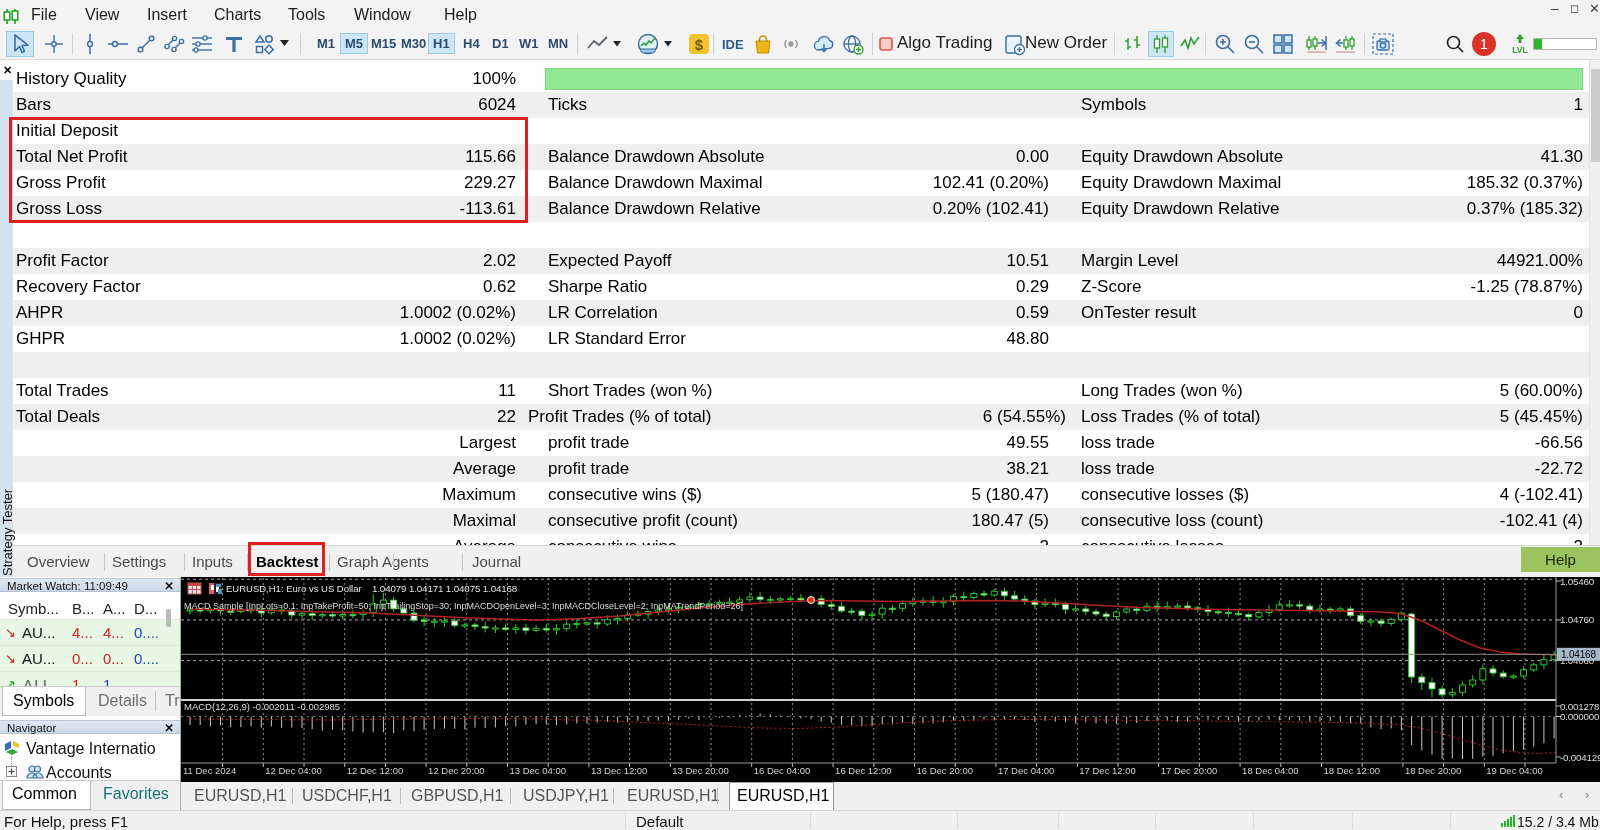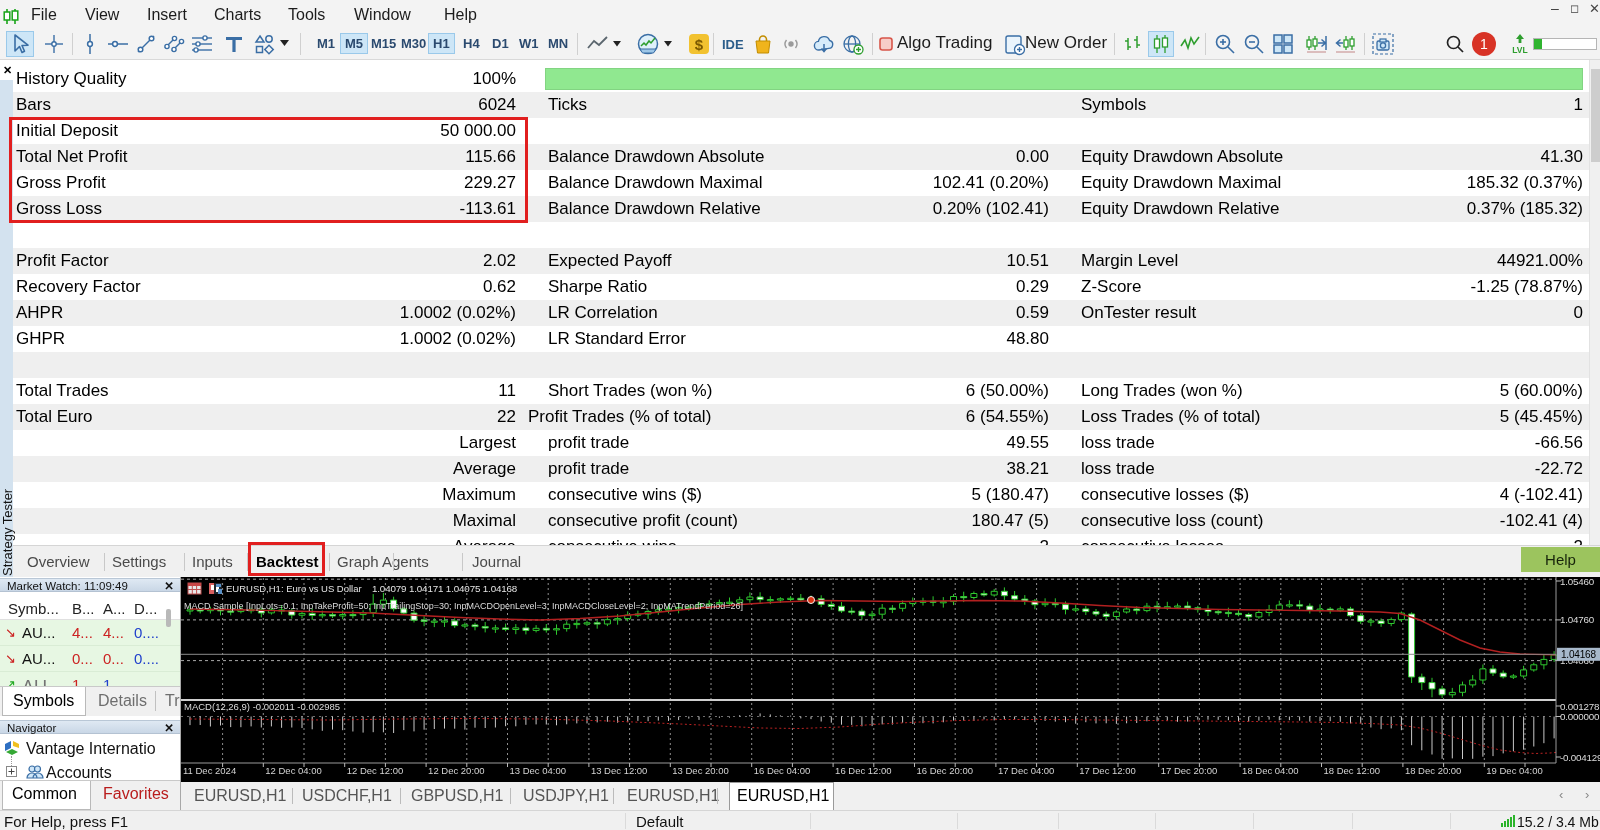--- a/index.html
+++ b/index.html
@@ -276,21 +276,20 @@
     <div class="abs statpane">
       <div class="stripes"></div>
       <div class="cell" style="left:16px;top:6px">History Quality</div>
       <div class="cell vright" style="left:16px;top:6px;width:500px">100%</div>
       <div class="cell" style="left:16px;top:32px">Bars</div>
       <div class="cell vright" style="left:16px;top:32px;width:500px">6024</div>
       <div class="cell" style="left:548px;top:32px">Ticks</div>
       <div class="cell" style="left:1081px;top:32px">Symbols</div>
       <div class="cell vright" style="left:1081px;top:32px;width:502px">1</div>
       <div class="cell" style="left:16px;top:58px">Initial Deposit</div>
-      <div class="cell vright" style="left:16px;top:58px;width:500px">50 000.00</div>
       <div class="cell" style="left:16px;top:84px">Total Net Profit</div>
       <div class="cell vright" style="left:16px;top:84px;width:500px">115.66</div>
       <div class="cell" style="left:548px;top:84px">Balance Drawdown Absolute</div>
       <div class="cell vright" style="left:548px;top:84px;width:501px">0.00</div>
       <div class="cell" style="left:1081px;top:84px">Equity Drawdown Absolute</div>
       <div class="cell vright" style="left:1081px;top:84px;width:502px">41.30</div>
       <div class="cell" style="left:16px;top:110px">Gross Profit</div>
       <div class="cell vright" style="left:16px;top:110px;width:500px">229.27</div>
       <div class="cell" style="left:548px;top:110px">Balance Drawdown Maximal</div>
       <div class="cell vright" style="left:548px;top:110px;width:501px">102.41 (0.20%)</div>
@@ -320,27 +319,26 @@
       <div class="cell vright" style="left:548px;top:240px;width:501px">0.59</div>
       <div class="cell" style="left:1081px;top:240px">OnTester result</div>
       <div class="cell vright" style="left:1081px;top:240px;width:502px">0</div>
       <div class="cell" style="left:16px;top:266px">GHPR</div>
       <div class="cell vright" style="left:16px;top:266px;width:500px">1.0002 (0.02%)</div>
       <div class="cell" style="left:548px;top:266px">LR Standard Error</div>
       <div class="cell vright" style="left:548px;top:266px;width:501px">48.80</div>
       <div class="cell" style="left:16px;top:318px">Total Trades</div>
       <div class="cell vright" style="left:16px;top:318px;width:500px">11</div>
       <div class="cell" style="left:548px;top:318px">Short Trades (won %)</div>
-      <div class="cell vright" style="left:548px;top:318px;width:501px">6 (50.00%)</div>
       <div class="cell" style="left:1081px;top:318px">Long Trades (won %)</div>
       <div class="cell vright" style="left:1081px;top:318px;width:502px">5 (60.00%)</div>
-      <div class="cell" style="left:16px;top:344px">Total Euro</div>
+      <div class="cell" style="left:16px;top:344px">Total Deals</div>
       <div class="cell vright" style="left:16px;top:344px;width:500px">22</div>
       <div class="cell" style="left:528px;top:344px">Profit Trades (% of total)</div>
-      <div class="cell vright" style="left:548px;top:344px;width:501px">6 (54.55%)</div>
+      <div class="cell vright" style="left:565px;top:344px;width:501px">6 (54.55%)</div>
       <div class="cell" style="left:1081px;top:344px">Loss Trades (% of total)</div>
       <div class="cell vright" style="left:1081px;top:344px;width:502px">5 (45.45%)</div>
       <div class="cell vright" style="left:16px;top:370px;width:500px">Largest</div>
       <div class="cell" style="left:548px;top:370px">profit trade</div>
       <div class="cell vright" style="left:548px;top:370px;width:501px">49.55</div>
       <div class="cell" style="left:1081px;top:370px">loss trade</div>
       <div class="cell vright" style="left:1081px;top:370px;width:502px">-66.56</div>
       <div class="cell vright" style="left:16px;top:396px;width:500px">Average</div>
       <div class="cell" style="left:548px;top:396px">profit trade</div>
       <div class="cell vright" style="left:548px;top:396px;width:501px">38.21</div>
@@ -443,21 +441,21 @@
       </svg>
       <svg class="abs" style="left:26px;top:48px" width="18" height="15" viewBox="0 0 18 15">
         <circle cx="6" cy="5" r="3" fill="#cfe6f8" stroke="#3a6ea5" stroke-width="1.2"></circle>
         <circle cx="11.5" cy="5" r="3" fill="#cfe6f8" stroke="#3a6ea5" stroke-width="1.2"></circle>
         <path d="M1 14 a5 5 0 0 1 10 0 Z M7 14 a5 5 0 0 1 10 0 Z" fill="#cfe6f8" stroke="#3a6ea5" stroke-width="1.2"></path>
       </svg>
       <span class="abs" style="left:46px;top:48px;font-size:16px;color:#111">Accounts</span>
       <div style="position:absolute;left:0;top:64px;width:180px;height:30px;background:#f0f0f0;border-top:1px solid #c9c9c9">
         <div style="position:absolute;left:2px;top:0px;width:89px;height:29px;background:#fff;border:1px solid #b9b9b9;border-top:none;"></div>
         <span class="abs" style="left:12px;top:4px;font-size:16px;color:#000">Common</span>
-        <span class="abs" style="left:103px;top:4px;font-size:16px;color:#b91c1c">Favorites</span>
+        <span class="abs" style="left:103px;top:4px;font-size:16px;color:#0f766e">Favorites</span>
       </div>
     </div>
     <svg class="abs" style="left:181px;top:577px" width="1419" height="205" viewBox="181 577 1419 205">
       <rect x="181" y="577" width="1419" height="205" fill="#000"></rect>
       <path d="M222.6 578 V 762 M263.3 578 V 762 M304.0 578 V 762 M344.7 578 V 762 M385.4 578 V 762 M426.1 578 V 762 M466.8 578 V 762 M507.5 578 V 762 M548.2 578 V 762 M588.9 578 V 762 M629.6 578 V 762 M670.3 578 V 762 M711.0 578 V 762 M751.7 578 V 762 M792.4 578 V 762 M833.1 578 V 762 M873.8 578 V 762 M914.5 578 V 762 M955.2 578 V 762 M995.9 578 V 762 M1036.6 578 V 762 M1077.3 578 V 762 M1118.0 578 V 762 M1158.7 578 V 762 M1199.4 578 V 762 M1240.1 578 V 762 M1280.8 578 V 762 M1321.5 578 V 762 M1362.2 578 V 762 M1402.9 578 V 762 M1443.6 578 V 762 M1484.3 578 V 762 M1525.0 578 V 762" stroke="#8f8f8f" stroke-width="1" stroke-dasharray="2,3" fill="none"></path>
 <line x1="181" y1="579.2" x2="1556" y2="579.2" stroke="#a8a8a8" stroke-width="1" stroke-dasharray="3,3"></line>
 <line x1="181" y1="619.9" x2="1556" y2="619.9" stroke="#a8a8a8" stroke-width="1" stroke-dasharray="3,3"></line>
 <line x1="181" y1="660.6" x2="1556" y2="660.6" stroke="#a8a8a8" stroke-width="1" stroke-dasharray="3,3"></line>
 <line x1="181" y1="716.5" x2="1556" y2="716.5" stroke="#6e6e6e" stroke-width="1" stroke-dasharray="2,4"></line>
 <path d="M190.0 716.5 V 725.1 M200.2 716.5 V 725.0 M210.4 716.5 V 726.5 M220.5 716.5 V 725.5 M230.7 716.5 V 727.1 M240.9 716.5 V 727.2 M251.1 716.5 V 726.4 M261.3 716.5 V 727.5 M271.4 716.5 V 726.4 M281.6 716.5 V 727.8 M291.8 716.5 V 727.5 M302.0 716.5 V 728.0 M312.2 716.5 V 729.3 M322.3 716.5 V 730.8 M332.5 716.5 V 729.6 M342.7 716.5 V 730.2 M352.9 716.5 V 731.5 M363.1 716.5 V 732.6 M373.2 716.5 V 732.2 M383.4 716.5 V 732.3 M393.6 716.5 V 733.0 M403.8 716.5 V 730.1 M414.0 716.5 V 731.4 M424.1 716.5 V 729.7 M434.3 716.5 V 729.0 M444.5 716.5 V 728.6 M454.7 716.5 V 728.7 M464.9 716.5 V 729.6 M475.0 716.5 V 727.7 M485.2 716.5 V 728.0 M495.4 716.5 V 727.5 M505.6 716.5 V 726.2 M515.8 716.5 V 726.3 M525.9 716.5 V 724.8 M536.1 716.5 V 724.4 M546.3 716.5 V 724.5 M556.5 716.5 V 725.3 M566.7 716.5 V 724.3 M576.8 716.5 V 723.4 M587.0 716.5 V 723.4 M597.2 716.5 V 722.4 M607.4 716.5 V 721.8 M617.6 716.5 V 722.7 M627.7 716.5 V 722.2 M637.9 716.5 V 720.9 M648.1 716.5 V 721.2 M658.3 716.5 V 720.6 M668.5 716.5 V 720.9 M678.6 716.5 V 720.1 M688.8 716.5 V 718.6 M699.0 716.5 V 719.9 M709.2 716.5 V 717.5 M719.4 716.5 V 717.8 M729.5 716.5 V 717.6 M739.7 716.5 V 715.2 M749.9 716.5 V 715.0 M760.1 716.5 V 713.4 M770.3 716.5 V 714.4 M780.4 716.5 V 715.4 M790.6 716.5 V 715.7 M800.8 716.5 V 718.4 M811.0 716.5 V 719.1 M821.2 716.5 V 721.5 M831.3 716.5 V 722.7 M841.5 716.5 V 724.7 M851.7 716.5 V 724.9 M861.9 716.5 V 726.3 M872.1 716.5 V 726.1 M882.2 716.5 V 724.4 M892.4 716.5 V 724.6 M902.6 716.5 V 722.8 M912.8 716.5 V 724.0 M923.0 716.5 V 723.2 M933.1 716.5 V 723.4 M943.3 716.5 V 722.3 M953.5 716.5 V 720.6 M963.7 716.5 V 720.6 M973.9 716.5 V 720.9 M984.0 716.5 V 719.4 M994.2 716.5 V 720.4 M1004.4 716.5 V 719.7 M1014.6 716.5 V 719.9 M1024.8 716.5 V 720.1 M1034.9 716.5 V 722.1 M1045.1 716.5 V 720.9 M1055.3 716.5 V 721.6 M1065.5 716.5 V 722.2 M1075.7 716.5 V 723.7 M1085.8 716.5 V 722.2 M1096.0 716.5 V 723.4 M1106.2 716.5 V 723.3 M1116.4 716.5 V 723.8 M1126.6 716.5 V 723.3 M1136.7 716.5 V 723.0 M1146.9 716.5 V 721.3 M1157.1 716.5 V 721.3 M1167.3 716.5 V 720.8 M1177.5 716.5 V 721.8 M1187.6 716.5 V 721.6 M1197.8 716.5 V 719.7 M1208.0 716.5 V 719.7 M1218.2 716.5 V 719.9 M1228.4 716.5 V 720.2 M1238.5 716.5 V 721.1 M1248.7 716.5 V 721.7 M1258.9 716.5 V 720.6 M1269.1 716.5 V 719.6 M1279.3 716.5 V 720.3 M1289.4 716.5 V 720.2 M1299.6 716.5 V 720.7 M1309.8 716.5 V 721.6 M1320.0 716.5 V 721.3 M1330.2 716.5 V 721.2 M1340.3 716.5 V 721.8 M1350.5 716.5 V 723.4 M1360.7 716.5 V 723.4 M1370.9 716.5 V 727.5 M1381.1 716.5 V 729.2 M1391.2 716.5 V 728.4 M1401.4 716.5 V 730.2 M1411.6 716.5 V 745.2 M1421.8 716.5 V 750.3 M1432.0 716.5 V 754.5 M1442.1 716.5 V 758.8 M1452.3 716.5 V 758.4 M1462.5 716.5 V 759.0 M1472.7 716.5 V 758.8 M1482.9 716.5 V 756.7 M1493.0 716.5 V 756.1 M1503.2 716.5 V 753.4 M1513.4 716.5 V 751.3 M1523.6 716.5 V 749.7 M1533.8 716.5 V 746.5 M1543.9 716.5 V 743.2 M1554.1 716.5 V 738.4" stroke="#c8c8c8" stroke-width="1" fill="none"></path>

